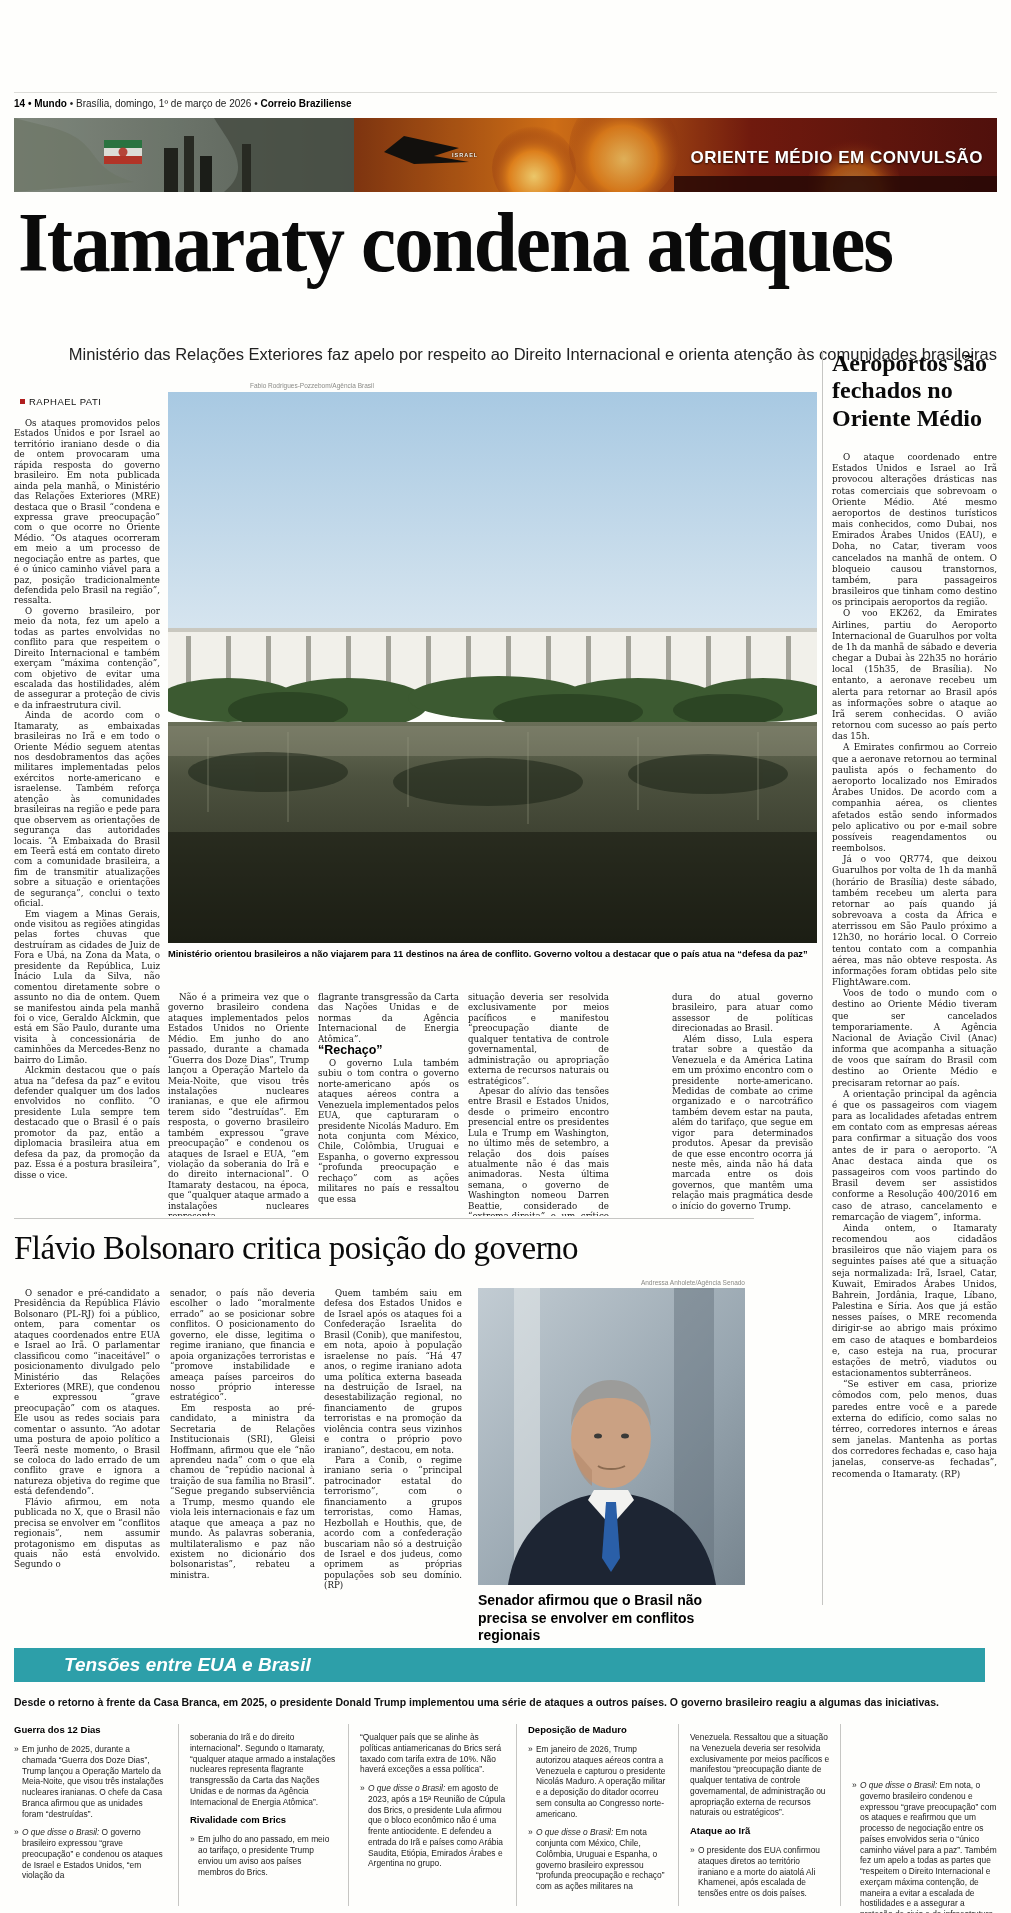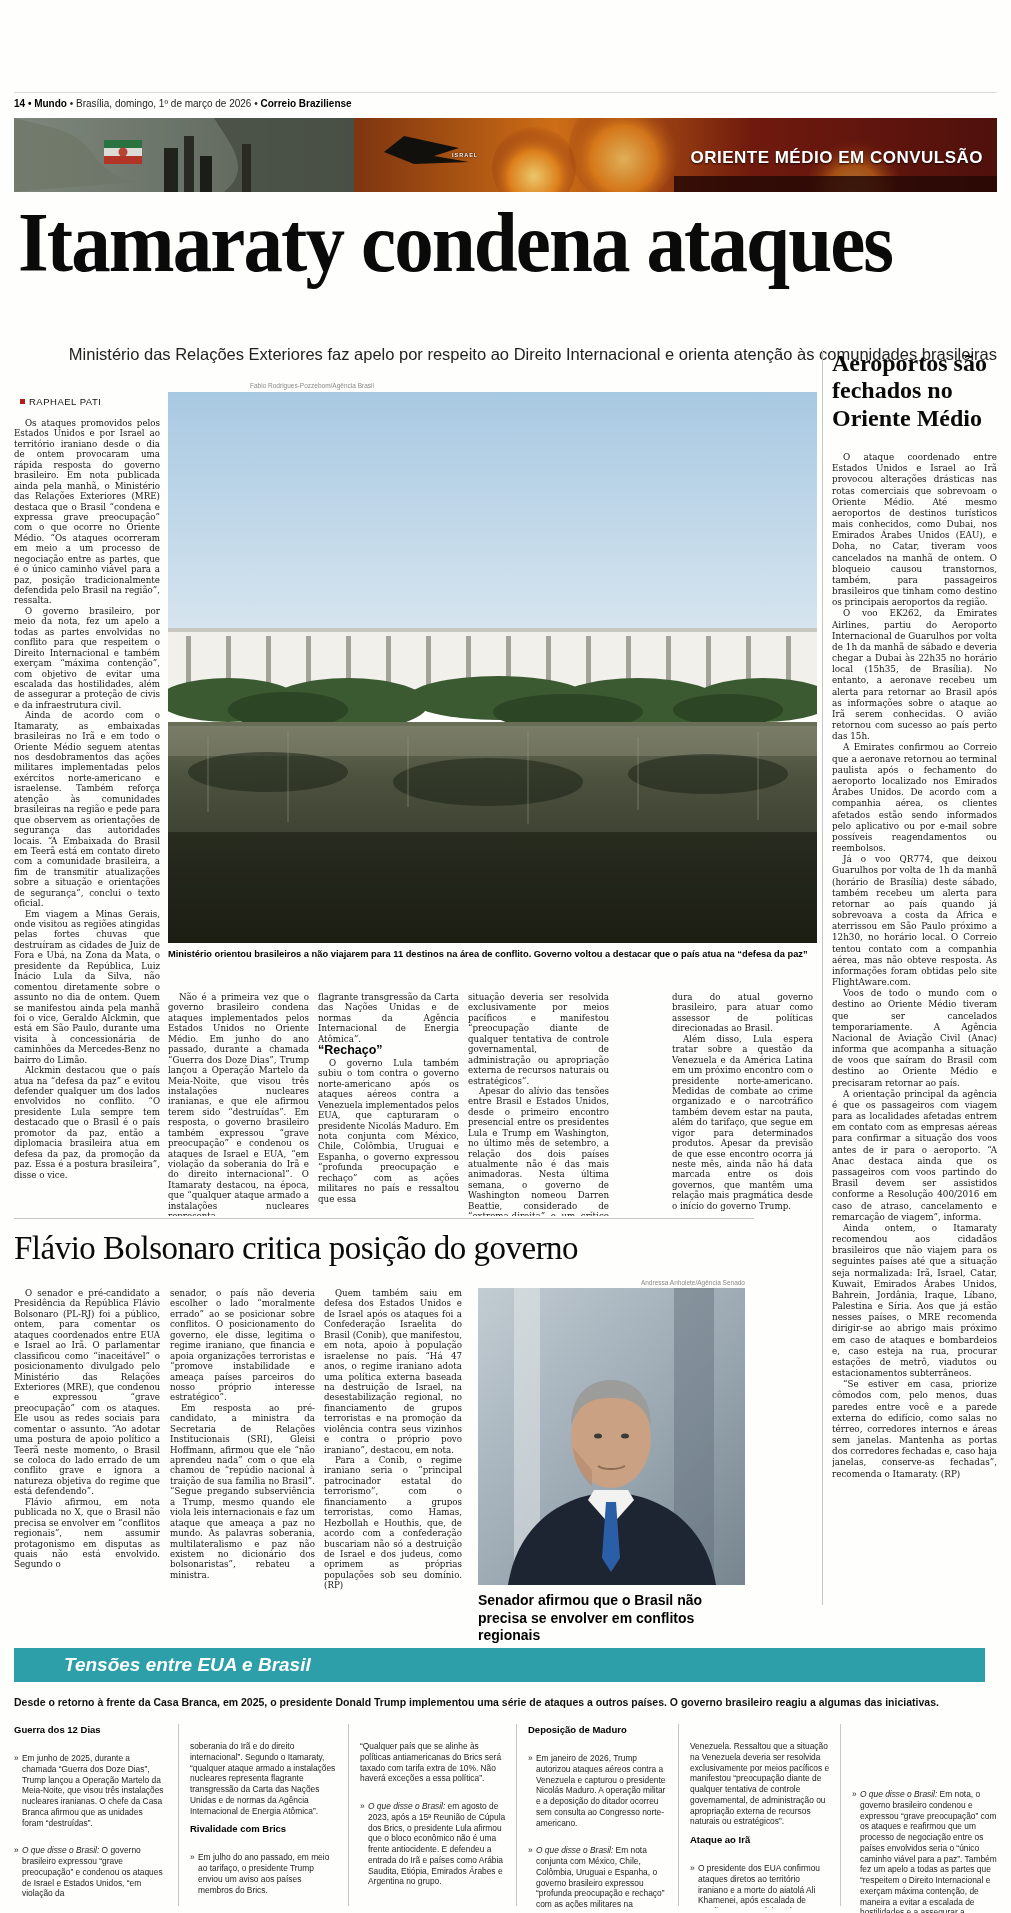--- a/index.html
+++ b/index.html
@@ -26,21 +26,21 @@
   .sbtitle{font-family:"Liberation Serif","DejaVu Serif",serif;font-weight:bold;color:#0a0a0a;
            font-size:24px;line-height:1.14;}
   .a2head{font-family:"Liberation Serif","DejaVu Serif",serif;font-weight:normal;color:#0a0a0a;
           font-size:33px;line-height:1;letter-spacing:-.5px;white-space:nowrap;}
   
   .tealbar{background:#2d9fa9;color:#fff;font:italic bold 19px/34px "Liberation Sans",sans-serif;padding-left:50px;}
   .tintro{font:10.5px/1.25 "Liberation Sans",sans-serif;font-weight:bold;color:#111;}
   .tcol{font:8.4px/1.28 "Liberation Sans",sans-serif;color:#222;text-align:left;overflow:hidden;}
   .tcol h4{font-size:9.5px;color:#000;margin:7px 0 2px;}
   .tcol h4.first{margin-top:0;}
-  .tcol p{margin:17px 0 6px;}
+  .tcol p{margin:8px 0 6px;}
   .tcol p.item{padding-left:8px;position:relative;}
   .tcol p.item:before{content:"» ";position:absolute;left:0;}
   .tcol .it{font-style:italic;}
   
   .bannerlabel{font:bold 17px "Liberation Sans",sans-serif;color:#fff;letter-spacing:.5px;text-shadow:0 1px 2px rgba(0,0,0,.8);}
   .maplabel{font:bold 5.5px "Liberation Sans",sans-serif;color:#f3f3ee;letter-spacing:1px;text-shadow:0 0 2px #000;}
 </style>
 </head>
 <body>
 

